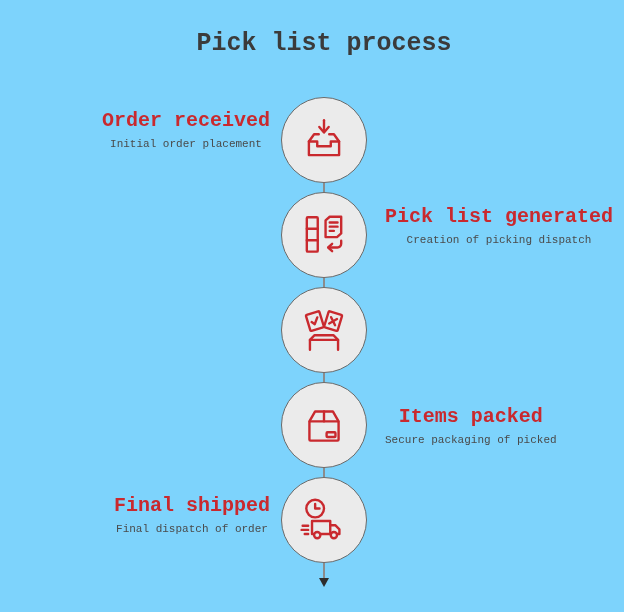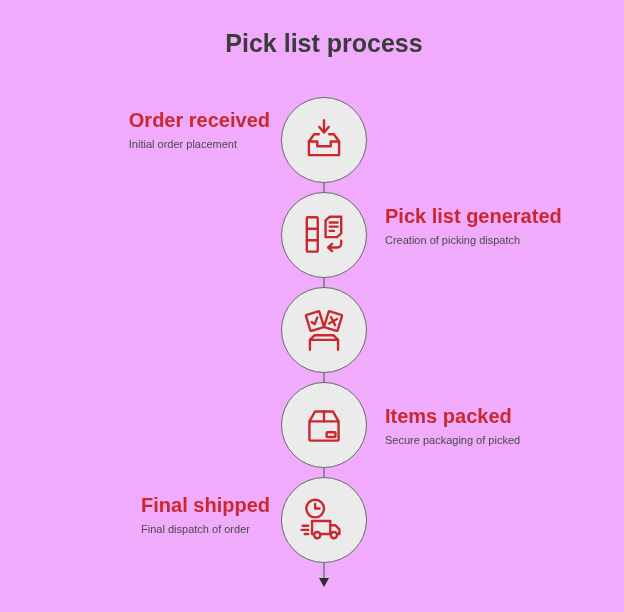--- a/index.html
+++ b/index.html
@@ -1,20 +1,20 @@
 <!DOCTYPE html>
 <html style="--accent-red: #c9292e; --circle-fill: #ebebeb; --circle-border: #6a6a6a; --line: #8c8c8c; --arrow: #2d2d2d; --title-text: #3b3b3b; --desc-text: #4a4a4a;"><head>
 <meta charset="utf-8">
 <style>
   html,body{margin:0;padding:0;background:#ffffff;}
   .canvas{
     position:relative;
     width:624px;height:612px;
-    background:#f0abfc;
-    font-family:Liberation Sans, sans-serif;
+    background:#7dd3fc;
+    font-family:Liberation Mono, monospace;
     overflow:hidden;
   }
   .title{
     position:absolute;
     top:29px;left:324px;
     transform:translateX(-50%);
     margin:0;
     font-size:25px;
     font-weight:700;
     color:var(--title-text);
@@ -55,22 +55,22 @@
     fill:none;
     stroke-linecap:round;
     stroke-linejoin:round;
   }
   .node svg .fillbg{fill:var(--circle-fill);}
   .label{
     position:absolute;
     z-index:3;
     white-space:nowrap;
   }
-  .label-left{text-align:left;right:354px;}
-  .label-right{text-align:left;left:385px;}
+  .label-left{text-align:center;right:354px;}
+  .label-right{text-align:center;left:385px;}
   .l1{top:109px}.l2{top:205px}.l3{top:300px}.l4{top:405px}.l5{top:494px}
   .step-title{
     font-size:20px;
     line-height:23px;
     font-weight:700;
     color:var(--accent-red);
   }
   .step-desc{
     font-size:11px;
     line-height:20px;

